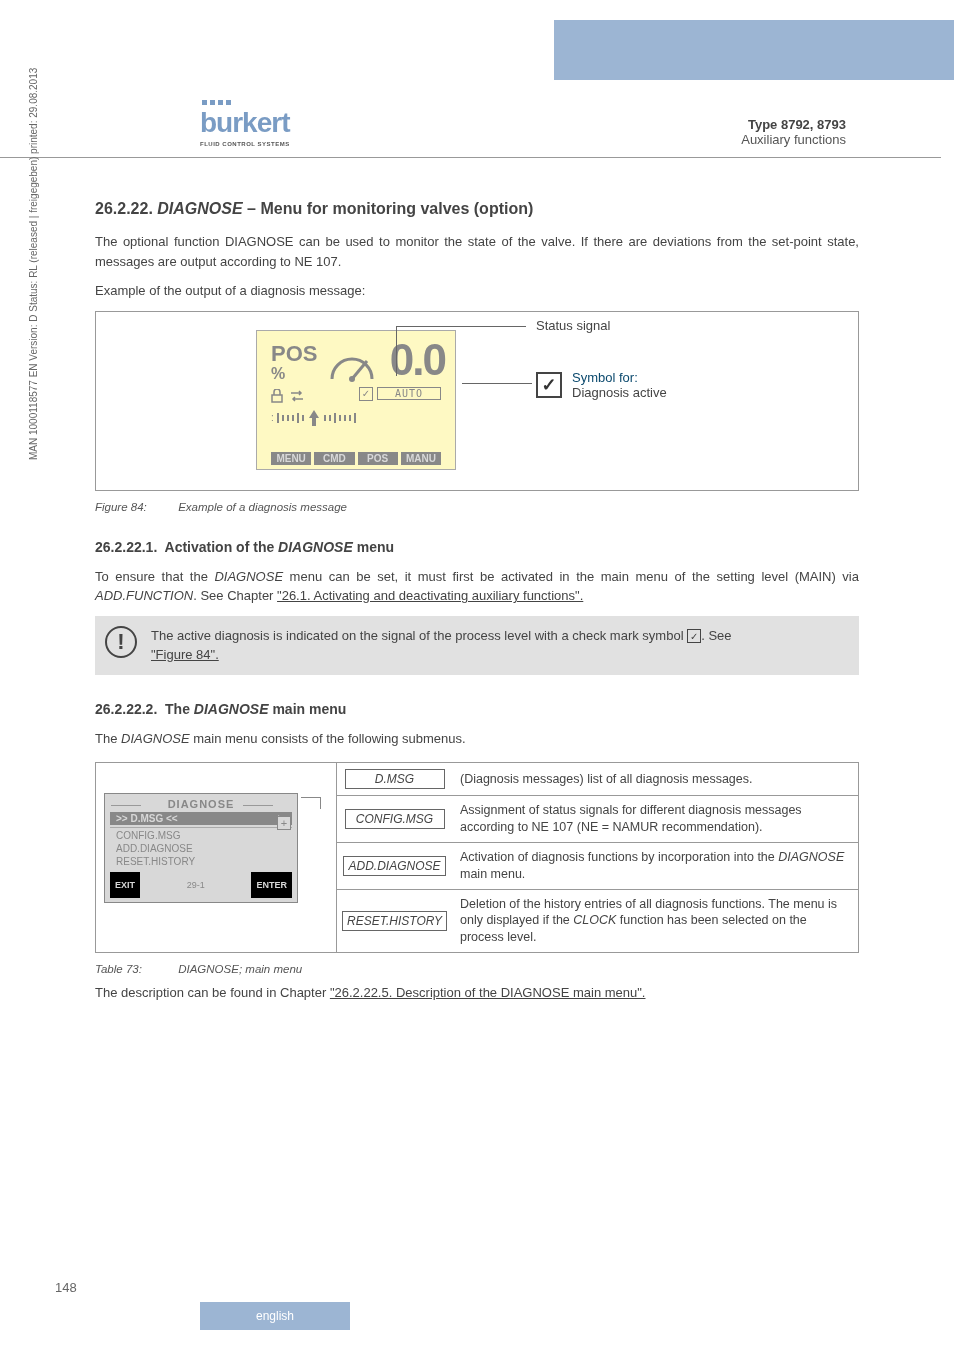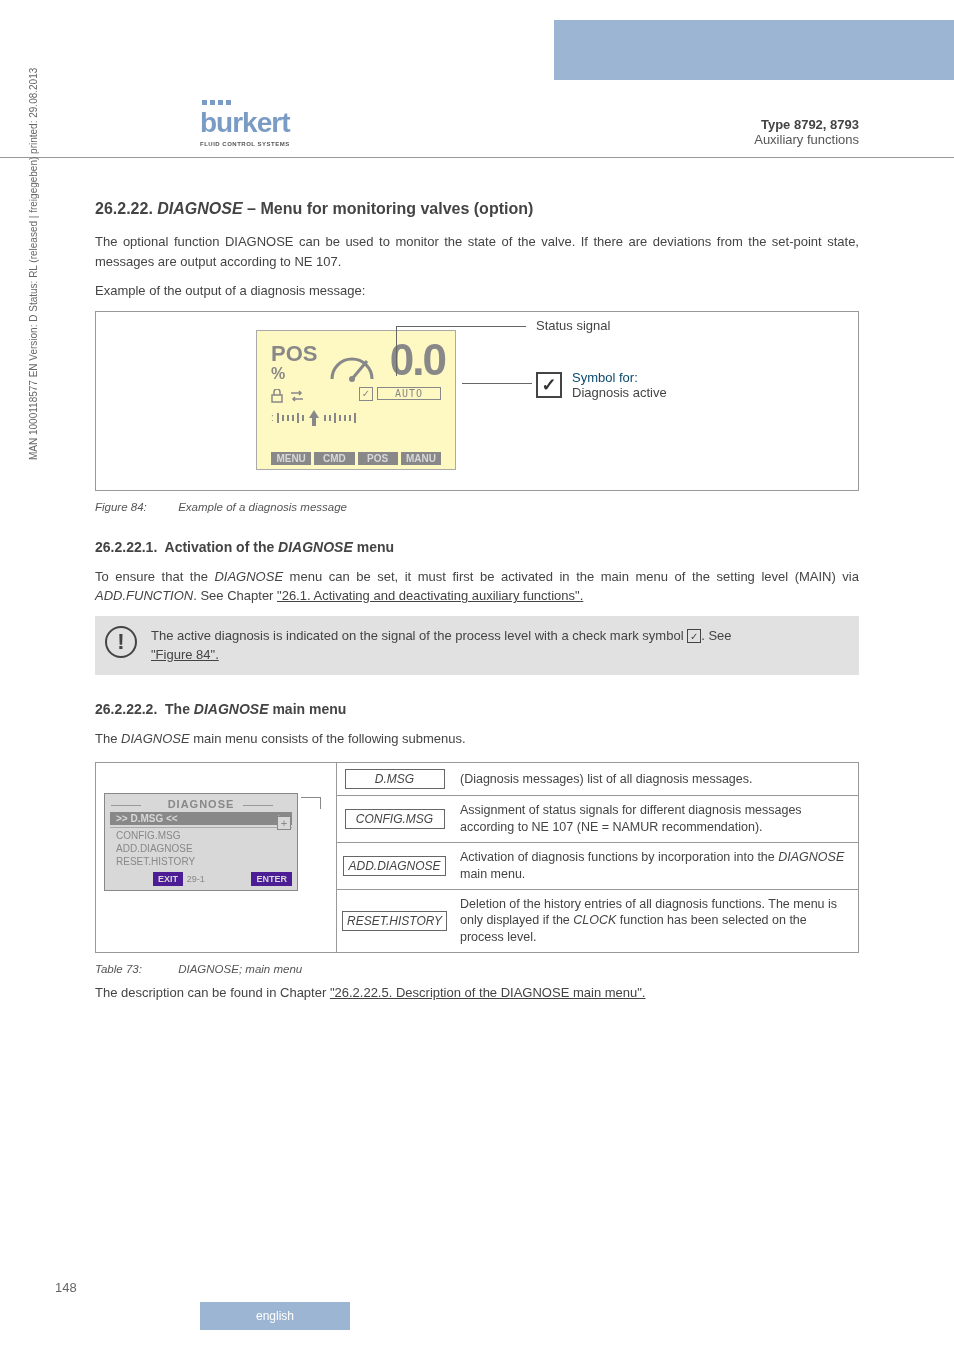--- a/index.html
+++ b/index.html
@@ -16,21 +16,21 @@
     top: 20px;
     right: 0;
     width: 400px;
     height: 60px;
     background: #9cb5d3;
   }
   .header-row {
     position: absolute;
     top: 100px;
     left: 0;
-    right: 0;
+    right: 13px;
     padding: 0 95px 10px 200px;
     display: flex;
     justify-content: space-between;
     align-items: flex-end;
     border-bottom: 1px solid #999;
   }
   .logo {
     display: flex;
     flex-direction: column;
     align-items: flex-start;
@@ -308,21 +308,21 @@
     border: 1px solid #888;
     background: #d8d8d8;
     color: #888;
     font-size: 11px;
     display: flex;
     align-items: center;
     justify-content: center;
   }
   .menu-items { padding: 1px 6px; color: #888; font-size: 10px; line-height: 1.3; border-top: 1px solid #aaa; margin: 2px 5px 0 5px; }
   .menu-btns { display: flex; gap: 2px; padding: 3px 5px 4px 5px; align-items: center; }
-  .menu-btn-dark { background: #4c1d95; color: #d8d8d8; font-size: 9px; padding: 2px 5px; font-weight: bold; margin-left: 43px; }
+  .menu-btn-dark { background: #000000; color: #d8d8d8; font-size: 9px; padding: 8px 5px; font-weight: bold; }
   .menu-btn-mid { flex: 1; text-align: center; color: #888; font-size: 9px; }
   .menu-right {
     flex: 1;
     border-left: 0.5px solid #999;
     font-size: 12.5px;
     color: #444;
   }
   .menu-row {
     display: flex;
     border-bottom: 0.5px solid #999;

